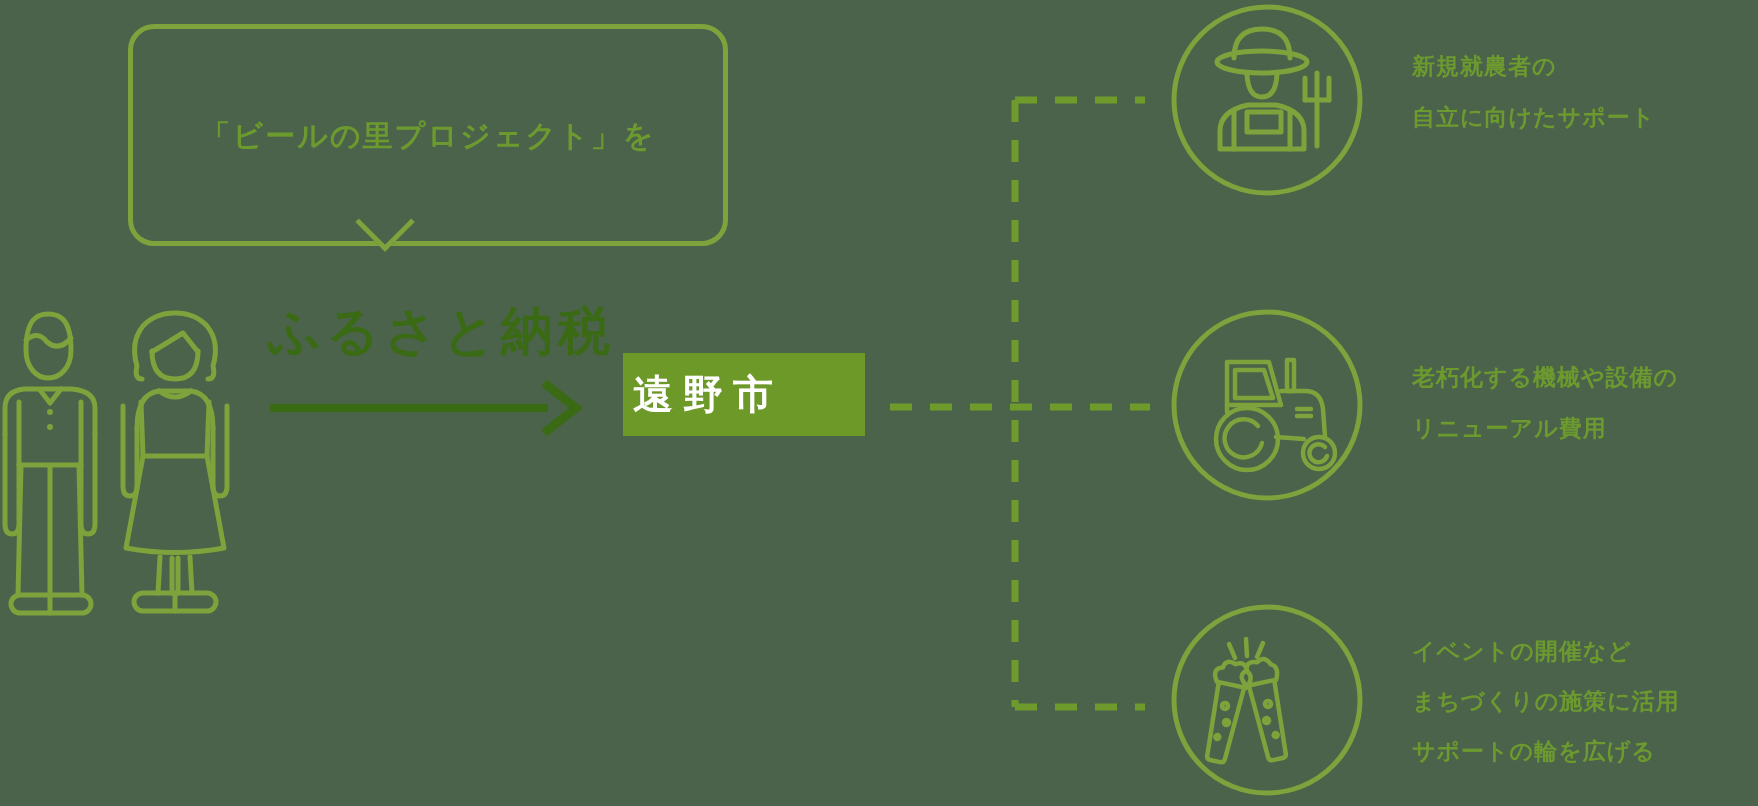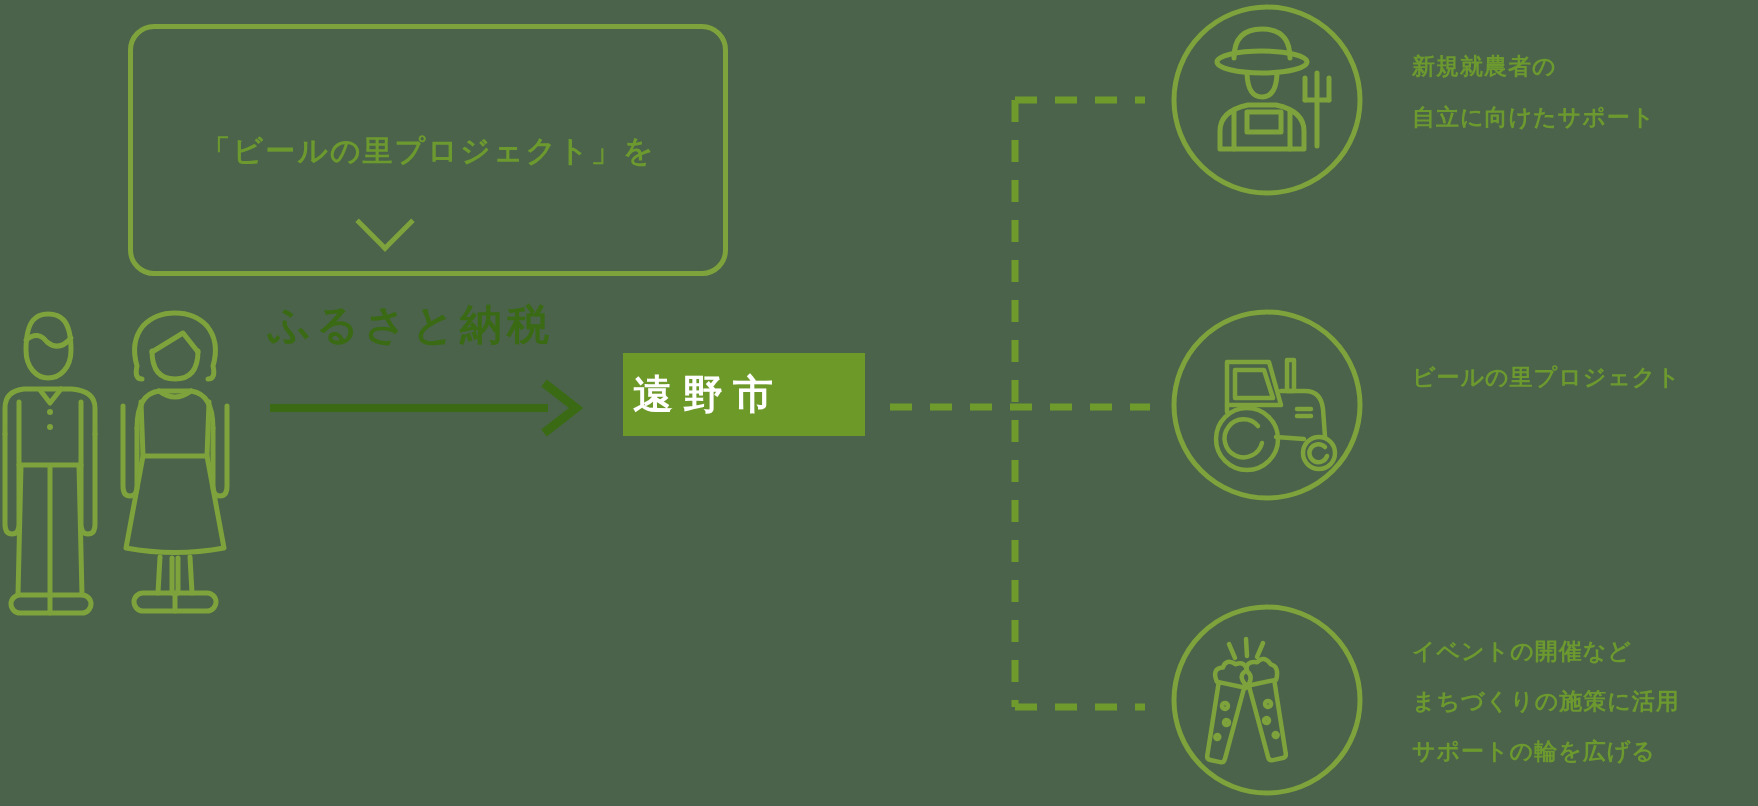--- a/index.html
+++ b/index.html
@@ -19,31 +19,31 @@
   }
   .abs{position:absolute;}
   svg{display:block;overflow:visible;}
   .stroke{fill:none;stroke:var(--outline);stroke-width:5;stroke-linecap:round;stroke-linejoin:round;}
   .thin{stroke-width:4.5;}
   .dot{fill:var(--outline);stroke:none;}
   .dashline{fill:none;stroke:var(--dash);stroke-width:7;stroke-dasharray:22 18;}
   .darkline{fill:none;stroke:var(--dark);stroke-linejoin:miter;}
 
   .bubble{
-    left:128px;top:24px;width:600px;height:252px;box-sizing:border-box;
+    left:128px;top:24px;width:600px;height:222px;box-sizing:border-box;
     border:5px solid var(--outline);border-radius:26px;
     display:flex;flex-direction:row;align-items:center;justify-content:center;
   }
   .bubble-line{color:var(--text-medium);font-size:30px;letter-spacing:2px;line-height:55px;white-space:nowrap;}
   .bubble-tail{
     left:364px;top:201px;width:42px;height:42px;background:var(--background);
     border-right:5px solid var(--outline);border-bottom:5px solid var(--outline);
     box-sizing:border-box;transform:rotate(45deg);
   }
-  .tax-label{left:268px;top:297px;color:var(--dark);font-size:42px;letter-spacing:5px;white-space:nowrap;}
+  .tax-label{left:268px;top:297px;color:var(--dark);font-size:52px;letter-spacing:5px;white-space:nowrap;}
   .city-box{
     left:623px;top:353px;width:242px;height:83px;background:var(--box-fill);
     display:flex;align-items:center;
   }
   .city-label{color:var(--box-text);font-size:40px;letter-spacing:10px;text-indent:10px;white-space:nowrap;}
   .usage-text{left:1412px;color:var(--text-medium);font-size:23px;letter-spacing:1px;white-space:nowrap;}
   .usage-text div{line-height:51px;}
   .usage-text.third div{line-height:50px;}
 </style>
 </head>
@@ -135,21 +135,22 @@
       <path d="M 60 100 L 60 107"></path>
       <path d="M 109 132 L 137 134"></path>
       <path d="M 130 104 L 144 104 M 130 111 L 144 111"></path>
       <circle cx="80" cy="134" r="31"></circle>
       <path d="M 91 121 A 19 19 0 1 0 95 138"></path>
       <circle cx="152" cy="148" r="16"></circle>
       <path d="M 158 142 A 9 9 0 1 0 160 151"></path>
     </g>
   </svg>
   <div class="abs usage-text" style="top:352px;">
-    <div>ビールの里プロジェクト</div>
+    <div>老朽化する機械や設備の</div>
+    <div>リニューアル費用</div>
   </div>
 
   <svg class="abs" style="left:1167px;top:600px;" width="200" height="200" viewBox="0 0 200 200">
     <circle class="stroke" cx="100" cy="100" r="93"></circle>
     <g class="stroke thin">
       <path d="M 62 44 L 68 58 M 79 39 L 80 56 M 96 43 L 90 57"></path>
       <g transform="translate(57,120) rotate(12)">
         <path d="M -13 -36 L 13 -36 L 9 38 Q 9 42 5 42 L -5 42 Q -9 42 -9 38 Z"></path>
         <path d="M -15 -36 Q -23 -48 -12 -51 Q -11 -61 0 -57 Q 8 -63 13 -52 Q 21 -48 15 -36"></path>
         <circle cx="-2" cy="-14" r="3"></circle>

